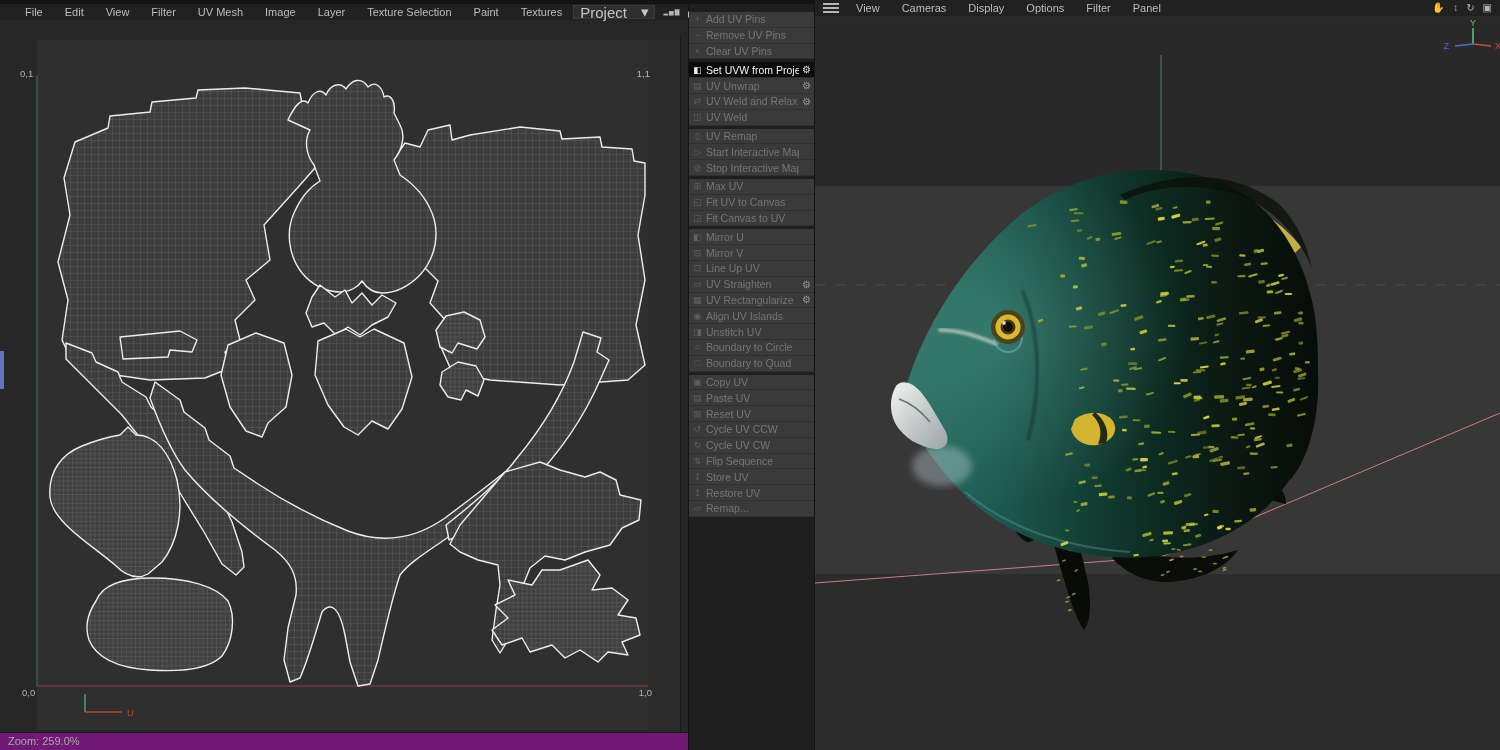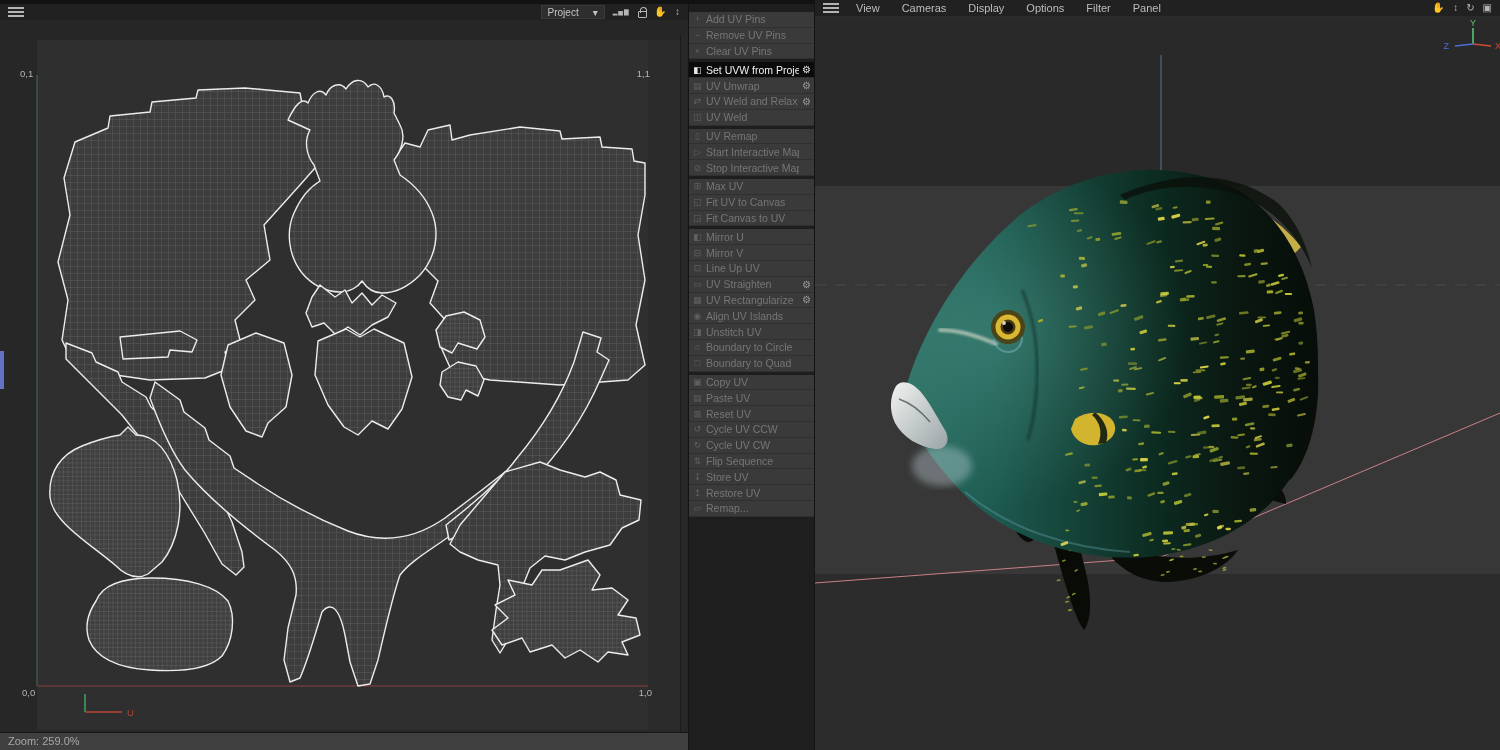--- a/index.html
+++ b/index.html
@@ -17,31 +17,31 @@
 
   
   .menubar { display:flex; align-items:center; height:16px; background:#212121;
     color:#bdbdbd; font-size:11px; padding-left:6px; }
   .menubar .mitem { padding:0 11px; cursor:default; white-space:nowrap; }
   .hamburger { width:16px; height:10px; margin:0 6px 0 2px; display:inline-block;
     border-top:2px solid #b5b5b5; border-bottom:2px solid #b5b5b5; position:relative; }
   .hamburger:before { content:""; position:absolute; left:0; right:0; top:2px; height:2px; background:#b5b5b5; }
   .mbar-right { margin-left:auto; display:flex; align-items:center; gap:8px; padding-right:8px; color:#b5b5b5; }
   .proj-box { display:flex; align-items:center; gap:14px; background:#2e2e2e; border:1px solid #3a3a3a;
-    padding:0 6px; height:14px; font-size:10px; color:#c5c5c5; }
+    padding:0 6px; height:14px; font-size:15px; color:#c5c5c5; }
   .tb-ico { font-size:10px; color:#b5b5b5; line-height:14px; }
   .lock-shape { width:9px; height:7px; border:1px solid #b5b5b5; border-radius:1px; position:relative; display:inline-block; margin-top:4px;}
   .lock-shape:before { content:""; position:absolute; left:1px; top:-5px; width:5px; height:5px;
     border:1px solid #b5b5b5; border-bottom:none; border-radius:4px 4px 0 0; }
 
   
   .title-row { height:15px; background:#2b2b2b; color:#e6e6e6; font-size:11px; font-weight:bold;
     padding:1px 0 0 6px; border-bottom:1px solid #1c1c1c; }
   #uv-canvas-wrap { position:absolute; left:0; top:31px; width:688px; height:697px; background:#15803d; }
-  #status-bar { position:absolute; left:0; bottom:0; width:688px; height:18px; background:#404040;
+  #status-bar { position:absolute; left:0; bottom:0; width:688px; height:18px; background:#701a75;
     border-top:1px solid #181818; color:#a8a8a8; font-size:11px; padding:2px 0 0 8px; }
   .blue-strip { position:absolute; left:0; top:347px; width:4px; height:38px; background:#6472c4; }
 
   
   #uvmenu { position:absolute; left:0; top:8px; width:125px; }
   .uv-group { margin-bottom:3px; }
   .uv-row { display:flex; align-items:center; height:15.8px; background:#3a3a3a;
     border-bottom:1px solid #2f2f2f; font-size:10.5px; color:#767676; cursor:default; }
   .uv-row .ric { width:17px; text-align:center; font-size:9px; color:#616161; }
   .uv-row .rlb { flex:1; white-space:nowrap; overflow:hidden; }
@@ -56,20 +56,21 @@
 </style>
 </head>
 <body>
 
 <div id="app">
   <div class="top-strip"></div>
 
   <div id="left-panel">
     <div class="menubar">
       <span class="hamburger"></span>
+      <span id="left-menu-items"><span class="mitem">File</span><span class="mitem">Edit</span><span class="mitem">View</span><span class="mitem">Filter</span><span class="mitem">UV Mesh</span><span class="mitem">Image</span><span class="mitem">Layer</span><span class="mitem">Texture Selection</span><span class="mitem">Paint</span><span class="mitem">Textures</span></span>
       <span class="mbar-right">
         <span class="proj-box">
           <span>Project</span>
           <span>▾</span>
         </span>
         <span class="tb-ico" style="font-size:6px;letter-spacing:1px;">▂▅▇</span>
         <span class="lock-shape"></span>
         <span class="tb-ico">✋</span>
         <span class="tb-ico">↕</span>
       </span>

